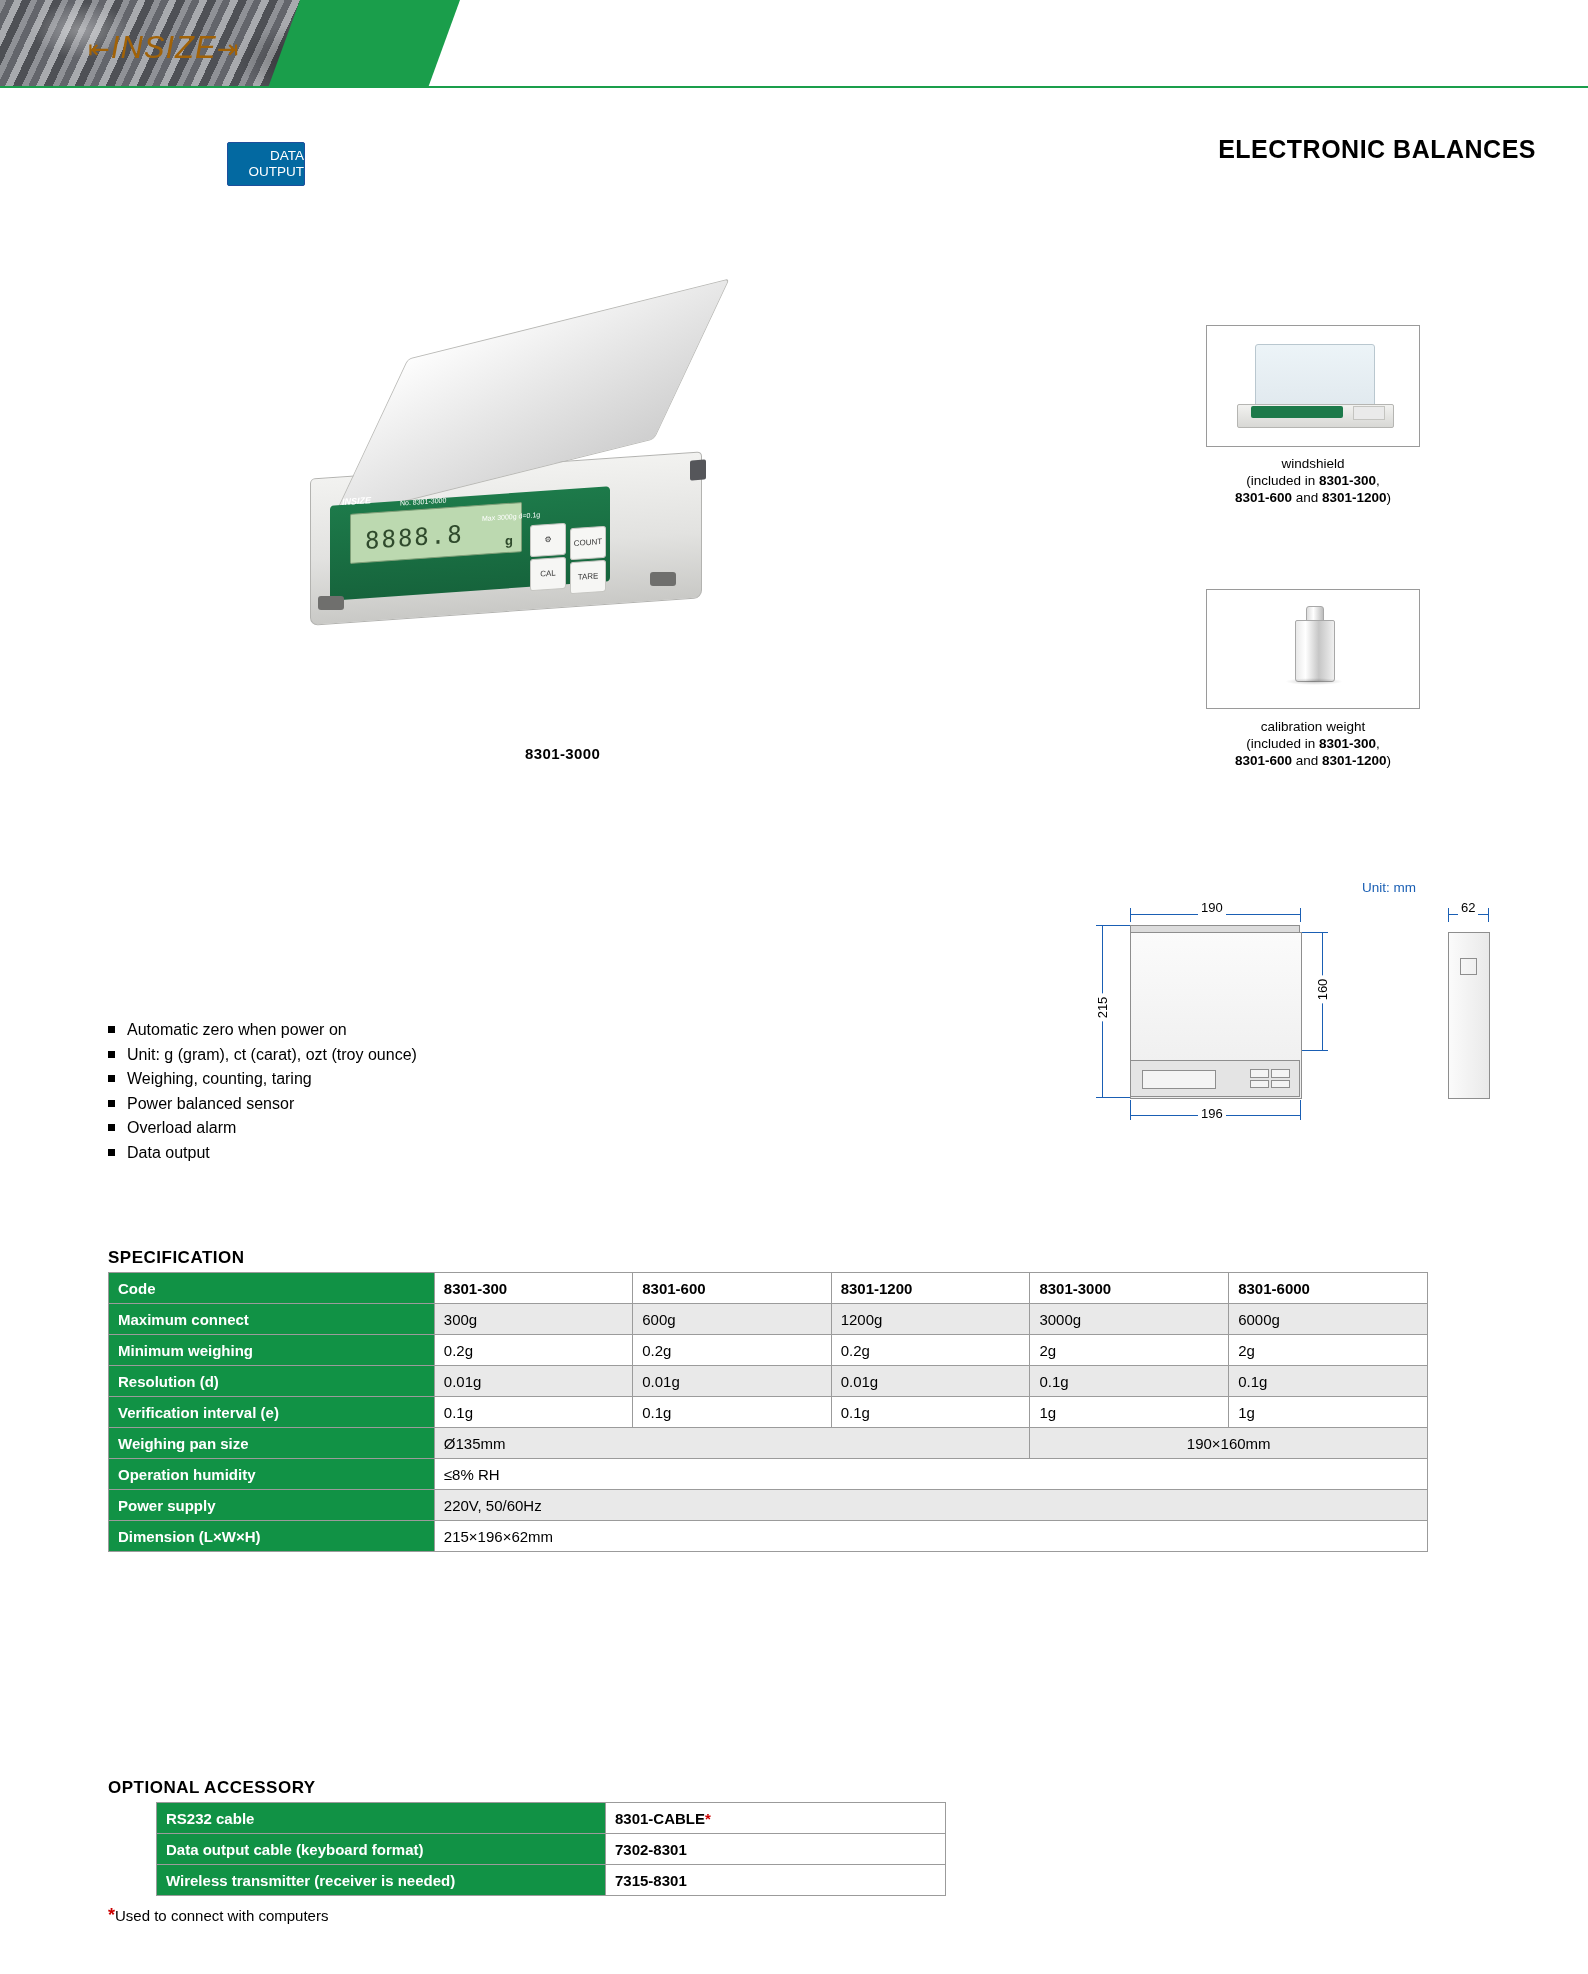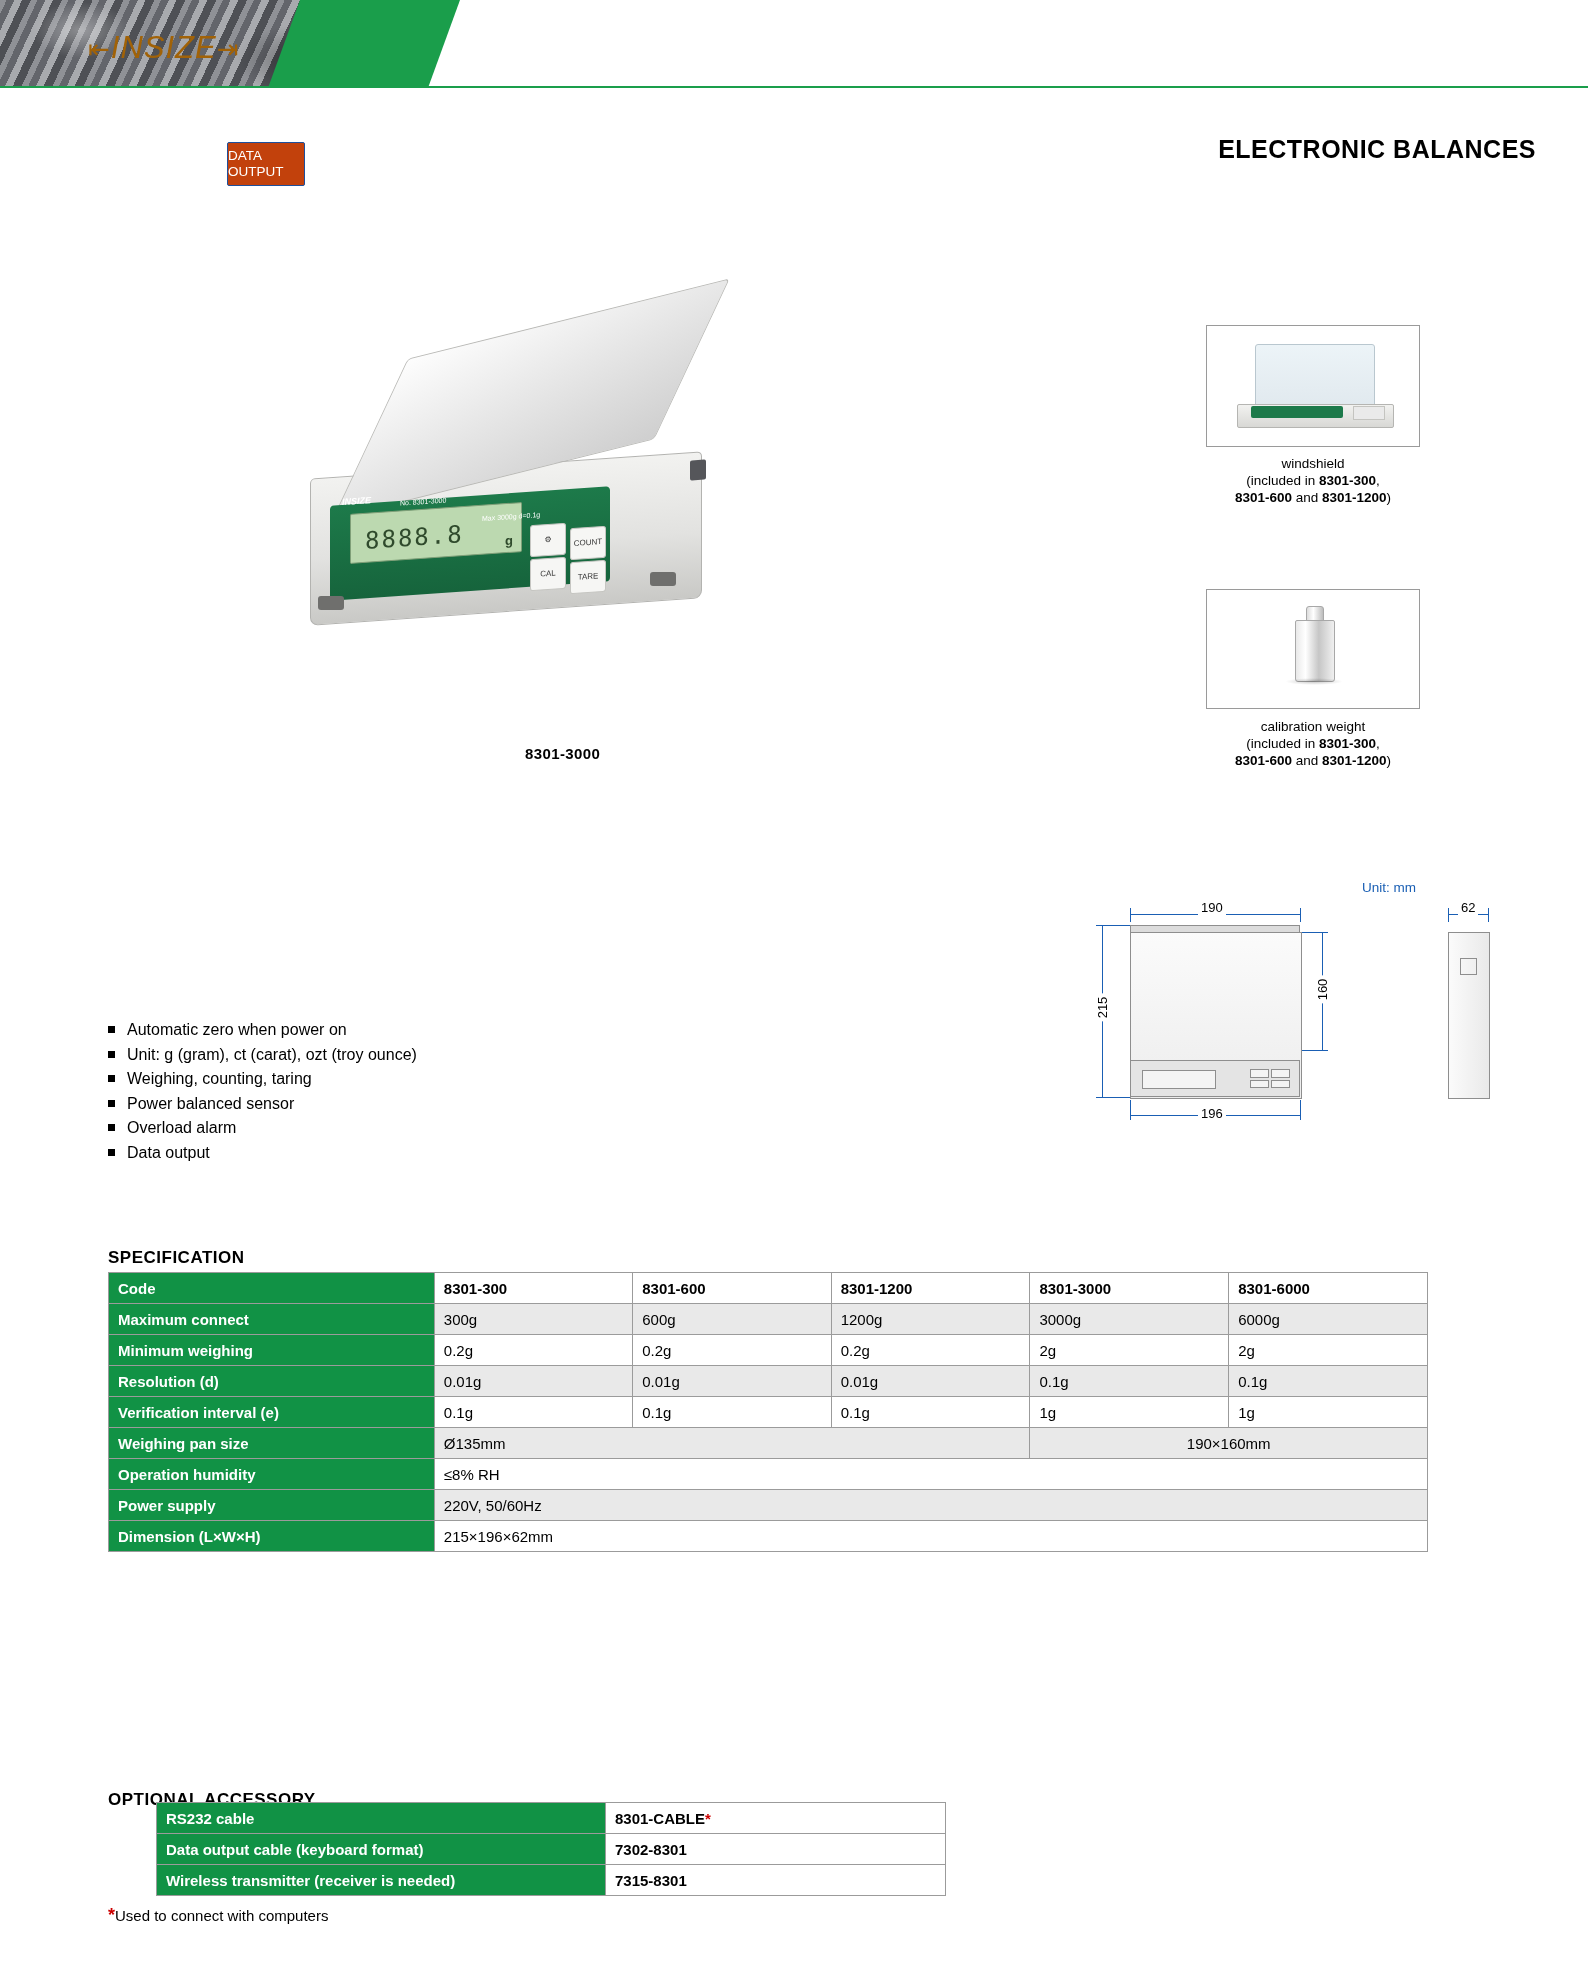--- a/index.html
+++ b/index.html
@@ -84,25 +84,25 @@
   }
 
   
   .data-output-badge {
     position: absolute;
     top: 142px;
     left: 227px;
     width: 78px;
     height: 44px;
     border: 1px solid #1d4f9c;
-    background: #c2410c;
+    background: #0369a1;
     color: #ffffff;
     font-size: 13.5px;
     line-height: 16px;
-    text-align: left;
+    text-align: right;
     padding-top: 5px;
     box-sizing: border-box;
     border-radius: 2px;
   }
 
   
   .product-area {
     position: absolute;
     top: 300px;
     left: 250px;
@@ -427,21 +427,21 @@
   }
 
   
   .section-title {
     position: absolute;
     font-size: 17px;
     font-weight: bold;
     letter-spacing: 0.5px;
   }
   .spec-title { left: 108px; top: 1248px; }
-  .opt-title  { left: 108px; top: 1778px; margin-top: 12px; }
+  .opt-title  { left: 108px; top: 1778px; }
 
   table.spec {
     position: absolute;
     left: 108px;
     top: 1272px;
     width: 1320px;
     border-collapse: collapse;
     font-size: 15px;
   }
   table.spec td {

